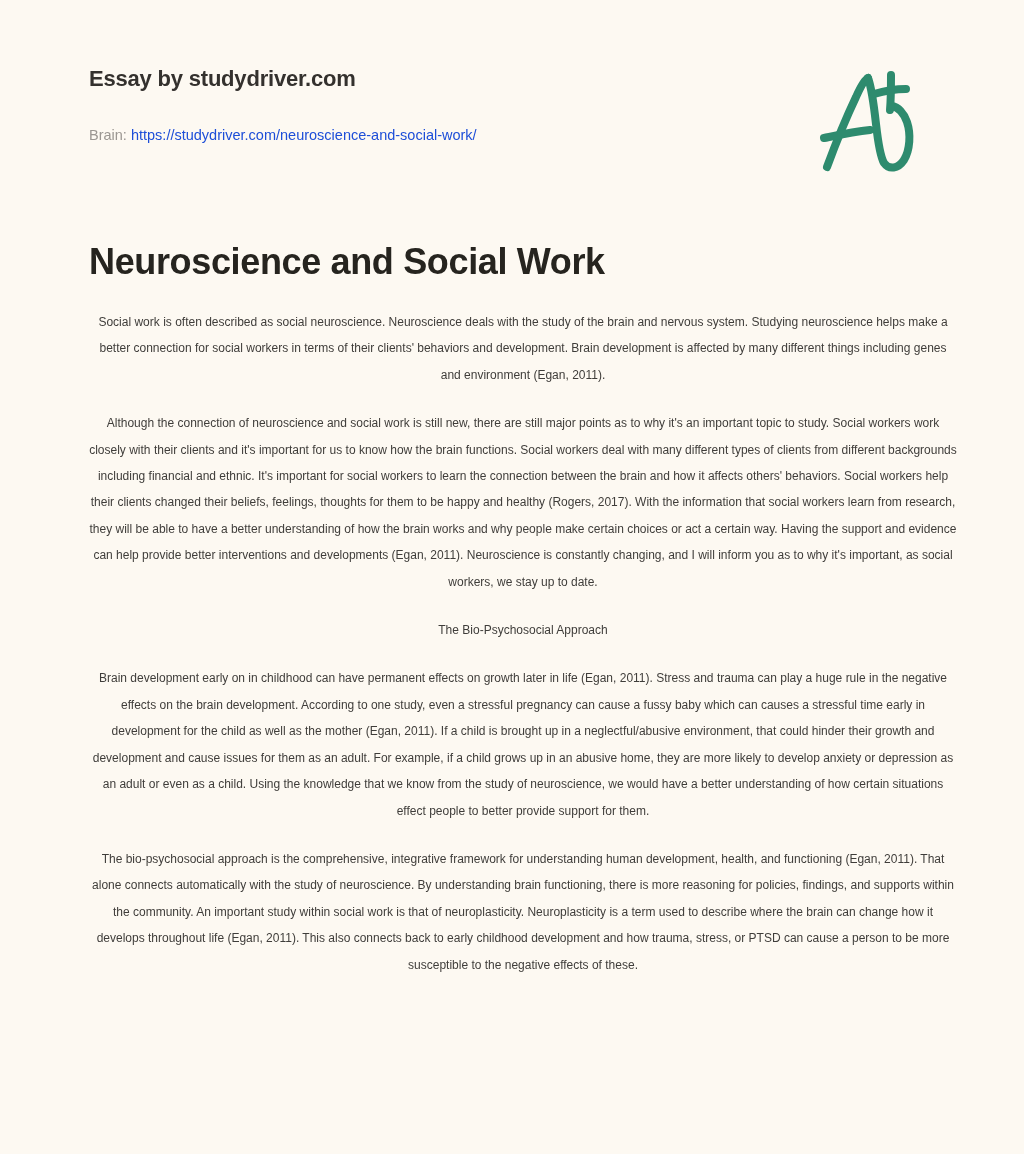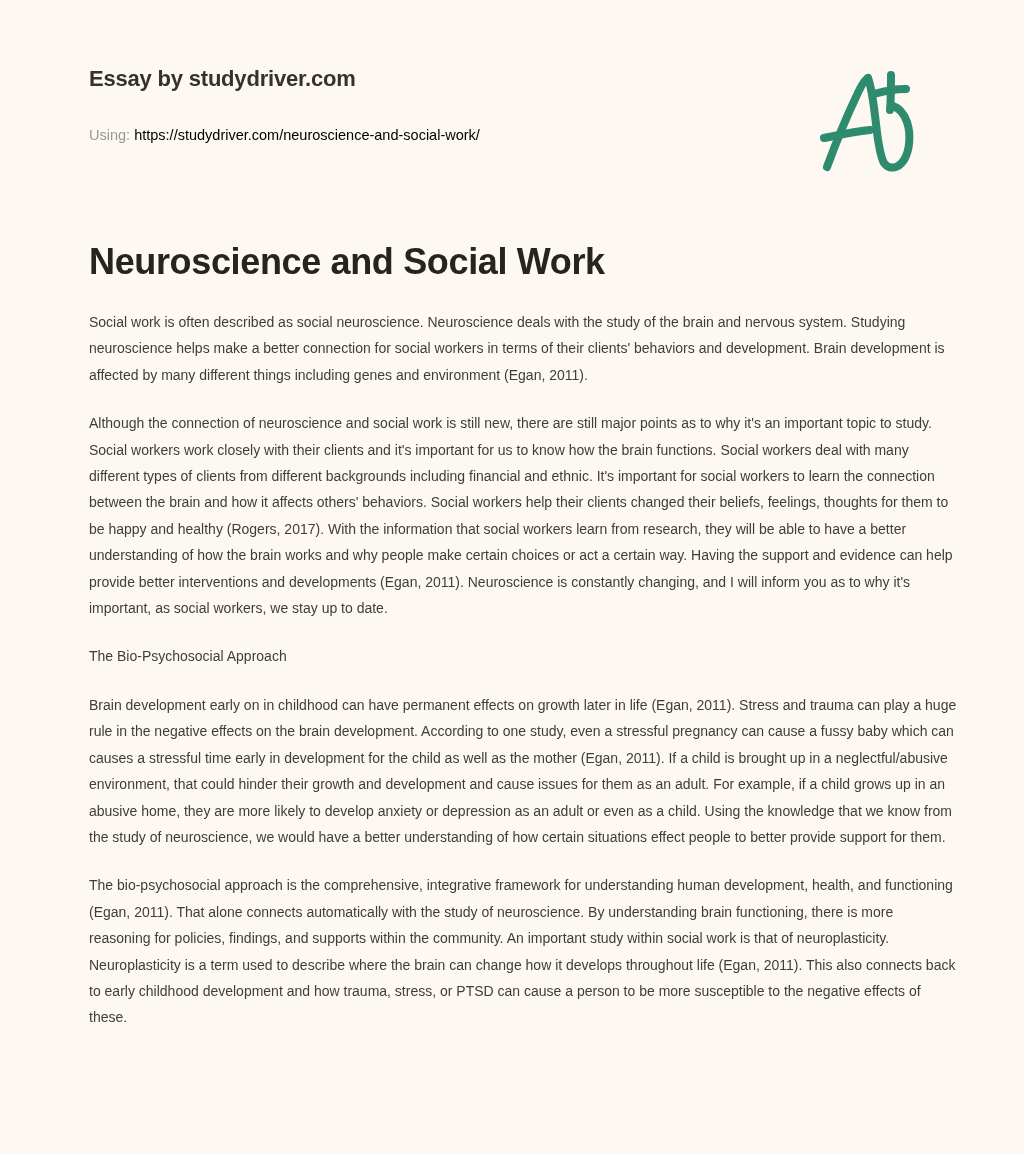--- a/index.html
+++ b/index.html
@@ -52,21 +52,21 @@
     left: 89px;
     top: 124px;
     font-size: 14.5px;
     line-height: 22px;
     white-space: nowrap;
   }
   .source-label {
     color: #9b9792;
   }
   .source-url {
-    color: #000000;
+    color: #1d4ed8;
     text-decoration: none;
   }
 
   .logo {
     position: absolute;
     left: 812px;
     top: 66px;
     width: 106px;
     height: 108px;
   }
@@ -85,25 +85,25 @@
     font-size: 36px;
     font-weight: bold;
     letter-spacing: -0.35px;
     line-height: 38px;
     color: #26241f;
   }
 
   .article p,
   .article h2 {
     margin: 0 0 22px 0;
-    font-size: 14px;
+    font-size: 12px;
     line-height: 26.4px;
     font-weight: normal;
     color: #3f3d3a;
-    text-align: left;
+    text-align: center;
   }
 
   .article h2 {
     margin-top: 0;
   }
 
   .article p:last-child,
   .article h2:last-child {
     margin-bottom: 0;
   }
@@ -111,21 +111,21 @@
 </head>
 <body>
 
 <div class="page">
 
   <div class="header">
 
     <div class="brand-line">Essay by studydriver.com</div>
 
     <div class="source-line">
-      <span class="source-label">Using:</span>
+      <span class="source-label">Brain:</span>
       <a class="source-url" href="#">https://studydriver.com/neuroscience-and-social-work/</a>
     </div>
 
     <div class="logo">
       <svg viewBox="0 0 106 108" width="106" height="108" aria-hidden="true">
         <g fill="none" stroke="#2e8b6e" stroke-linecap="round" stroke-linejoin="round">
 
           <path d="M15 101 C 22 82, 34 52, 44 31 C 48 22, 52 14, 56 12" stroke-width="8"></path>
 
           <path d="M56 12 C 59 20, 62 40, 64 58 C 66 76, 68 90, 72 97

